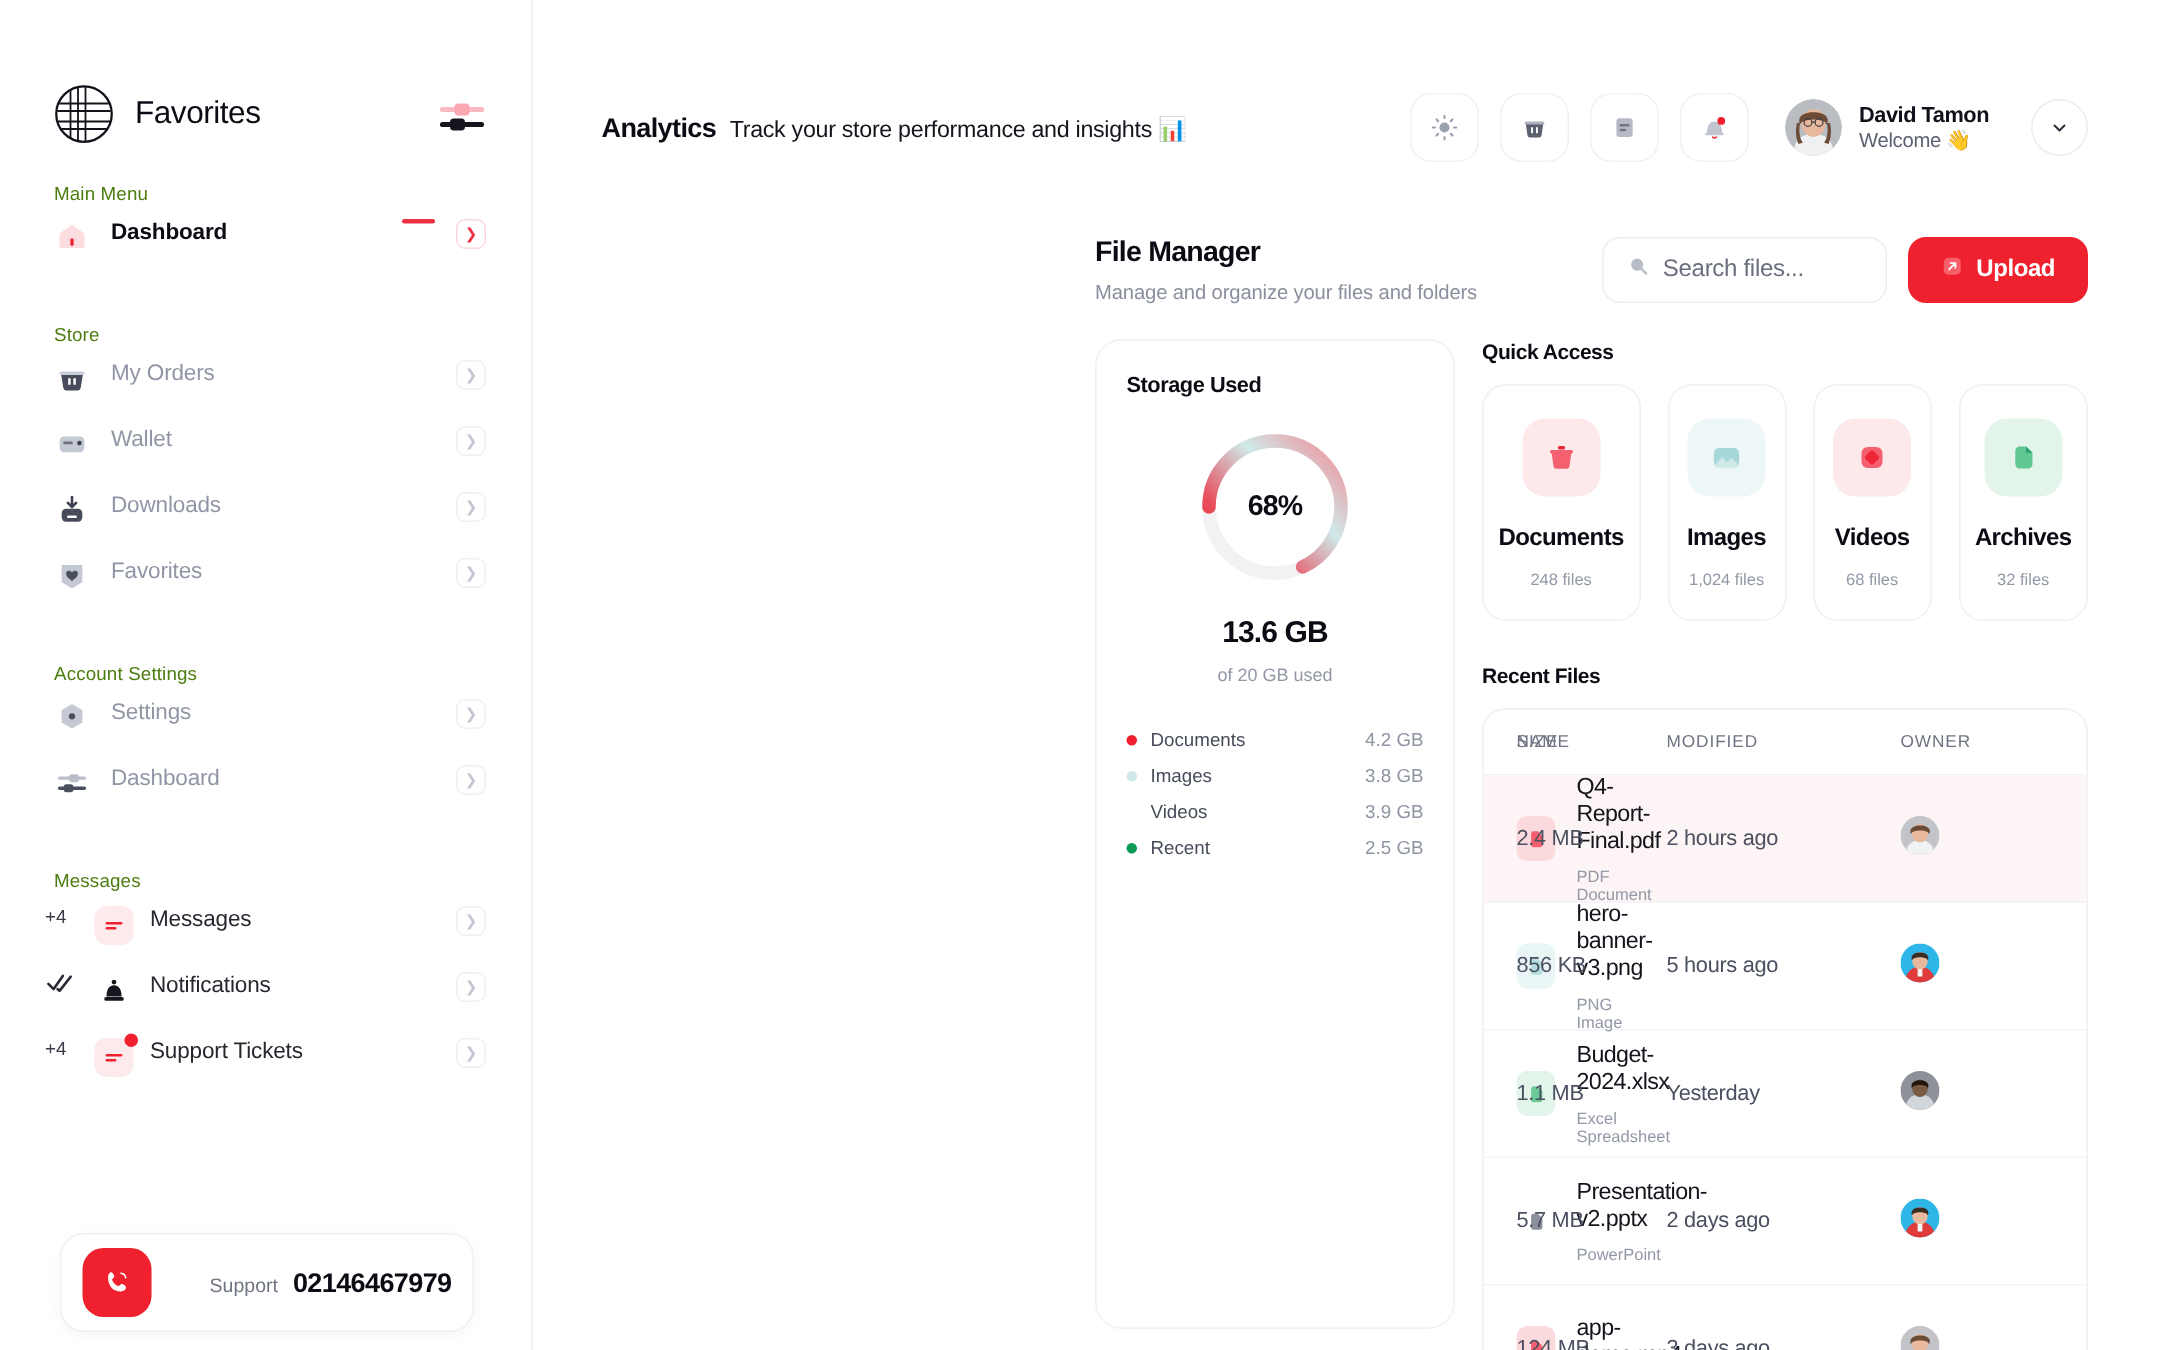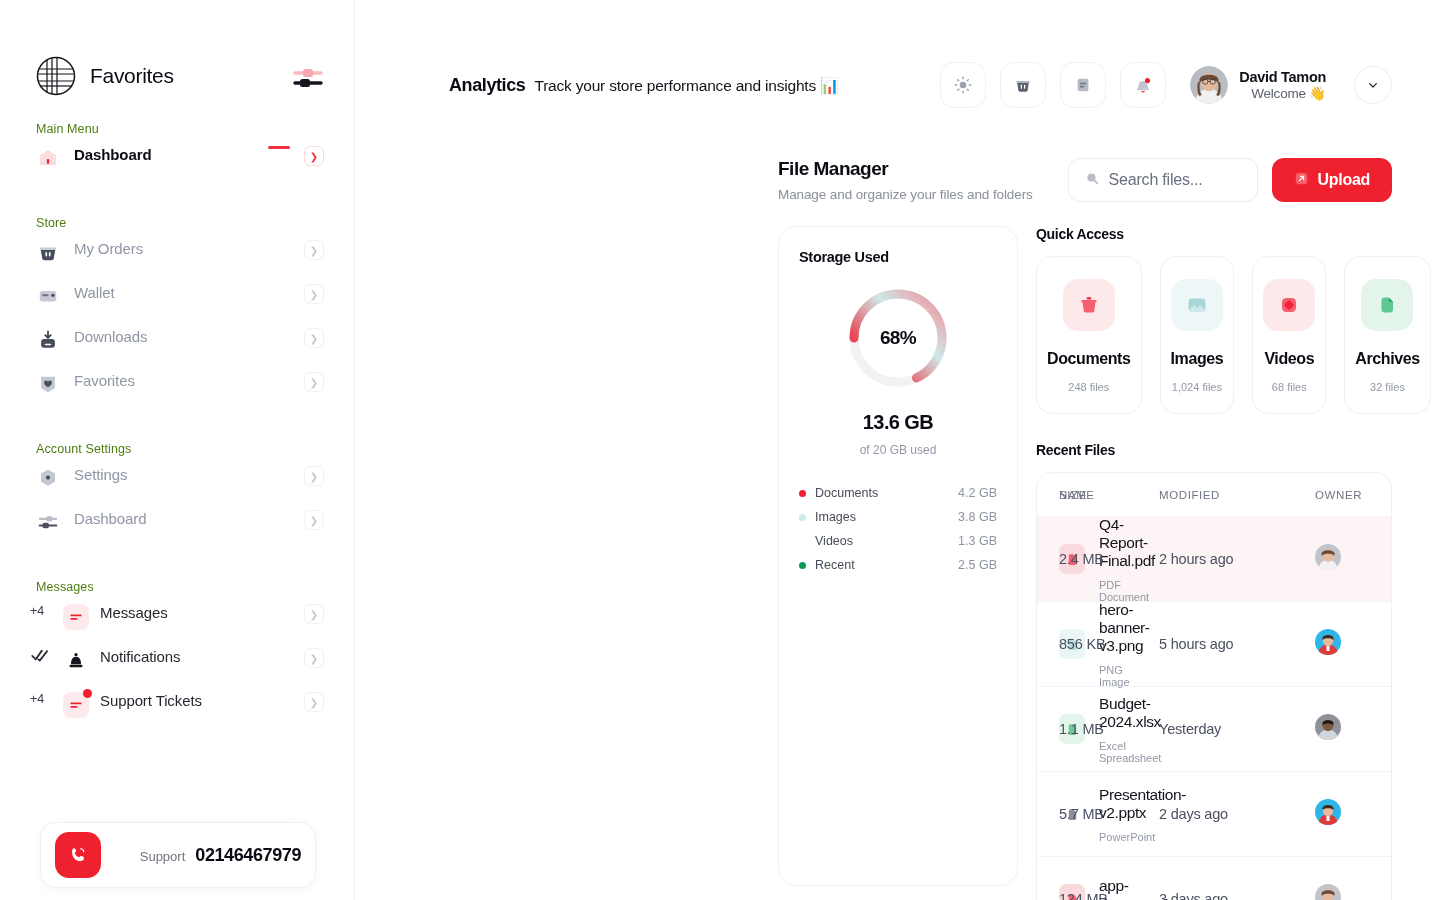--- a/index.html
+++ b/index.html
@@ -3,21 +3,21 @@
 <meta charset="utf-8">
 <style>
   * { box-sizing: border-box; margin: 0; padding: 0; }
   html, body {
     width: 1440px; height: 900px;
     background: #ffffff;
     font-family: "Liberation Sans", sans-serif;
     overflow: hidden;
     color: #0b0b14;
   }
-  .app { display: flex; width: 1440px; height: 900px; gap: 48px; }
+  .app { display: flex; width: 1440px; height: 900px; }
 
   
   .sidebar {
     width: 355px; height: 900px;
     border-right: 1px solid #eeeef2;
     background: #fff;
     position: relative;
     flex: 0 0 355px;
     overflow: hidden;
   }
@@ -74,21 +74,21 @@
   .support-lab { font-size: 13px; color: #6f7482; }
   .support-num { font-size: 18px; font-weight: 700; letter-spacing: -.4px; color: #0b0b14; }
 
   
   .main { flex: 1; height: 900px; position: relative; overflow: hidden; }
 
   .topbar { display: flex; align-items: center; padding: 52px 48px 0 46px; height: 118px; }
   .top-title { display: flex; align-items: baseline; gap: 9px; flex: 1; }
   .top-title b { font-size: 18px; font-weight: 700; letter-spacing: -.4px; }
   .top-title span { font-size: 15.5px; color: #14141c; letter-spacing: -.2px; }
-  .top-actions { display: flex; align-items: center; gap: 14px; text-align: right; }
+  .top-actions { display: flex; align-items: center; gap: 14px; }
   .ic-btn {
     width: 46px; height: 46px; border-radius: 14px; border: 1px solid #f1f1f5;
     background: #fff; display: flex; align-items: center; justify-content: center;
     cursor: pointer; position: relative;
   }
   .user-chip { display: flex; align-items: center; gap: 11px; margin-left: 10px; cursor: pointer; }
   .avatar-lg { width: 38px; height: 38px; border-radius: 50%; overflow: hidden; flex: 0 0 38px; }
   .user-name { font-size: 14.5px; font-weight: 700; letter-spacing: -.3px; color: #10101a; line-height: 1.25; }
   .user-sub { font-size: 13.5px; color: #5c6170; letter-spacing: -.2px; line-height: 1.25; }
   .user-caret {
@@ -498,21 +498,21 @@
             <span class="leg-val">4.2 GB</span>
           </div>
           <div class="leg-row">
             <span class="leg-dot" style="background:#cfe9e9"></span>
             <span class="leg-name">Images</span>
             <span class="leg-val">3.8 GB</span>
           </div>
           <div class="leg-row">
             <span class="leg-dot" style="background:#ffffff"></span>
             <span class="leg-name">Videos</span>
-            <span class="leg-val">1.3 GB</span>
+            <span class="leg-val">3.9 GB</span>
           </div>
           <div class="leg-row">
             <span class="leg-dot" style="background:#0a9c54"></span>
             <span class="leg-name">Recent</span>
             <span class="leg-val">2.5 GB</span>
           </div>
         </div>
       </div>
 
       <div class="right-col">

